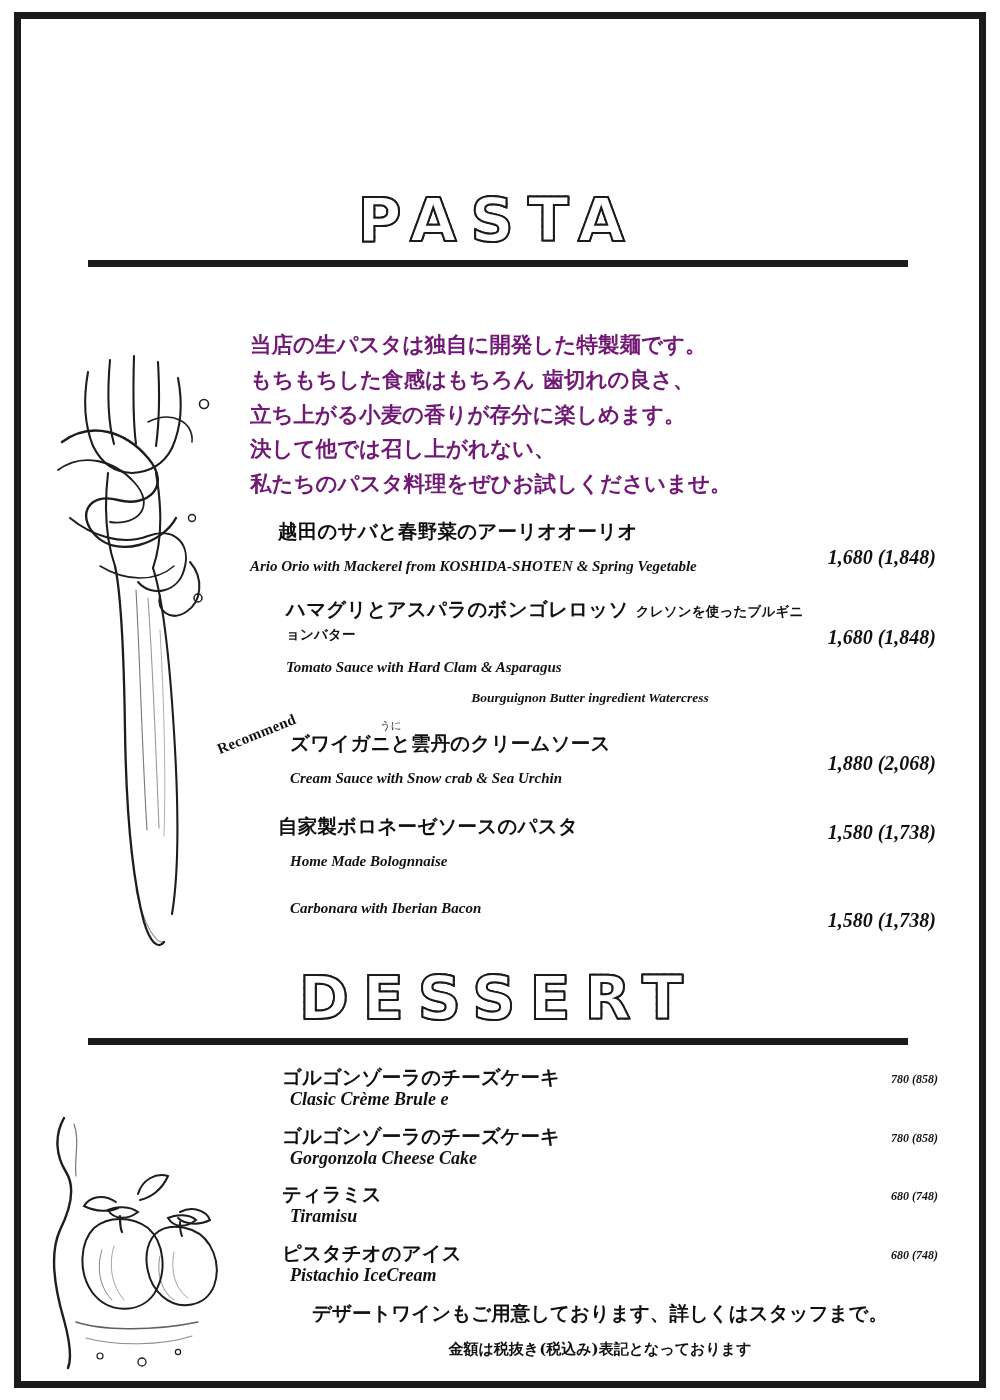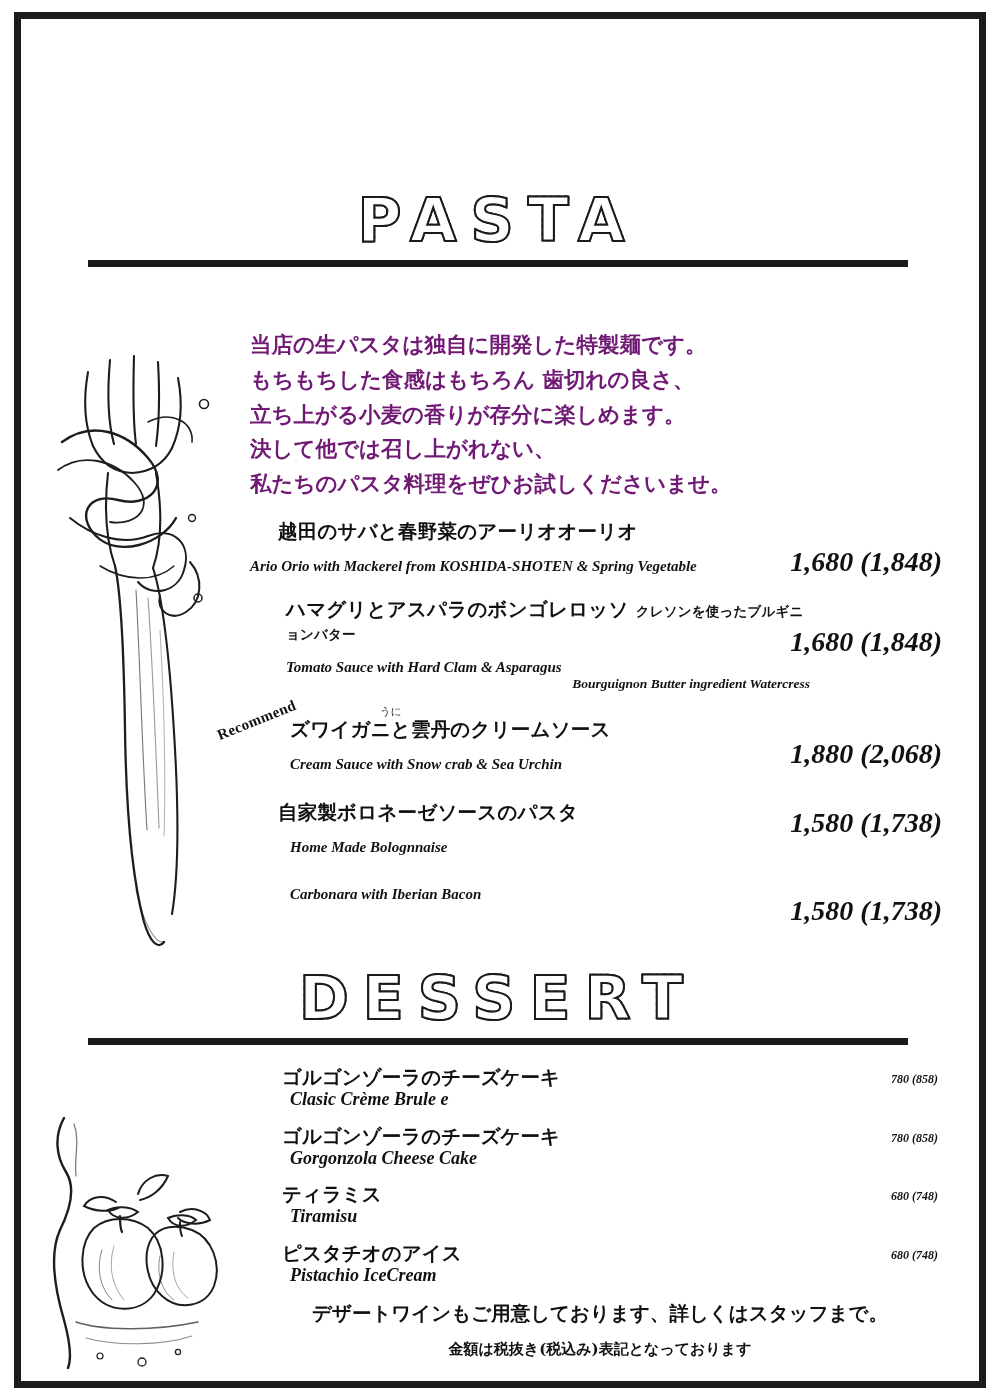--- a/index.html
+++ b/index.html
@@ -120,31 +120,31 @@
     font-family: "Liberation Serif", serif;
     font-style: italic;
     font-weight: 700;
     font-size: 15px;
     color: #111;
     line-height: 1.2;
     margin-top: 14px;
   }
   .en.sub {
     font-size: 13.5px;
-    text-align: right;
-    margin-top: 0;
+    text-align: center;
+    margin-top: 14px;
     padding-left: 120px;
   }
   .price {
     position: absolute;
-    right: 8px;
+    right: 14px;
     font-family: "Liberation Serif", serif;
     font-style: italic;
     font-weight: 700;
-    font-size: 28px;
+    font-size: 20px;
     color: #111;
     white-space: nowrap;
   }
   .recommend {
     position: absolute;
     left: -35px;
     top: 6px;
     transform: rotate(-22deg);
     font-family: "Liberation Serif", serif;
     font-weight: 700;

